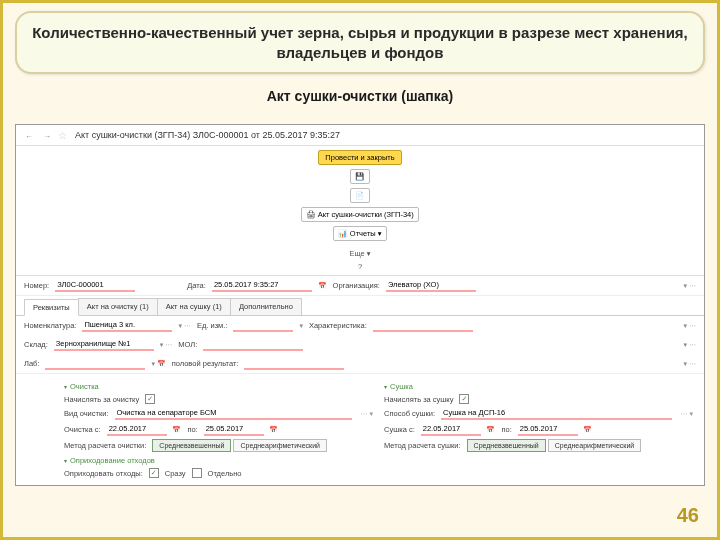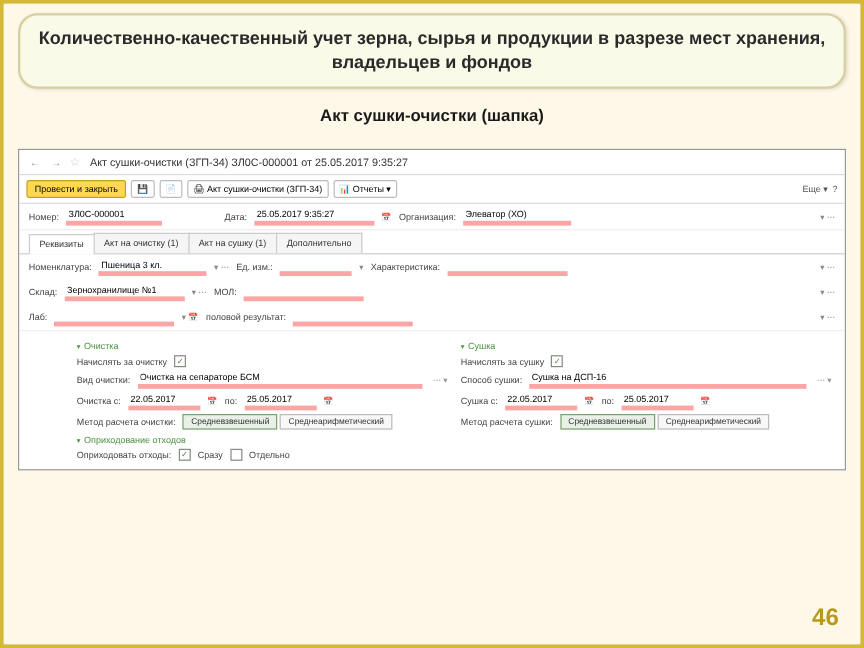--- a/index.html
+++ b/index.html
@@ -6,30 +6,30 @@
 body { font-family: Arial, sans-serif; background: #fdf8e8; width: 720px; height: 540px; overflow: hidden; }
 .slide { width: 720px; height: 540px; border: 3px solid #d4b838; position: relative; padding: 8px 12px; }
 .title-box { background: #fafae8; border: 2px solid #d8d0a0; border-radius: 16px; padding: 10px 14px; margin-bottom: 14px; box-shadow: 1px 1px 3px rgba(0,0,0,0.1); }
 .title-box h1 { font-size: 15px; font-weight: bold; text-align: center; color: #2a2a2a; line-height: 1.3; }
 .subtitle { font-size: 14px; font-weight: bold; text-align: center; margin-bottom: 20px; color: #1a1a1a; }
 .app-window { background: #fff; border: 1px solid #999; font-size: 8px; color: #333; }
 .toolbar-top { display: flex; align-items: center; padding: 3px 6px; border-bottom: 1px solid #ddd; gap: 4px; }
 .nav-arrow { width: 14px; height: 14px; display: inline-flex; align-items: center; justify-content: center; color: #888; cursor: pointer; }
 .star { color: #ccc; font-size: 10px; }
 .win-title { font-size: 9px; color: #333; margin-left: 4px; }
-.toolbar-actions { display: flex; align-items: center; padding: 4px 6px; border-bottom: 1px solid #ddd; gap: 4px; }
+.toolbar-actions { display: flex; align-items: center; padding: 4px 6px; border-bottom: 1px solid #ddd; gap: 4px; flex-direction: column; }
 .btn-yellow { background: #ffd850; border: 1px solid #c0a020; padding: 2px 6px; font-size: 7.5px; border-radius: 2px; cursor: pointer; }
 .btn-small { background: #fff; border: 1px solid #bbb; padding: 2px 4px; font-size: 7.5px; border-radius: 2px; cursor: pointer; display: inline-flex; align-items: center; gap: 2px; }
 .btn-green-icon { color: #4a9040; }
 .spacer { flex: 1; }
 .more-link { color: #555; font-size: 7.5px; cursor: pointer; }
 .form-row { display: flex; align-items: center; padding: 3px 8px; gap: 6px; border-bottom: 1px solid #eee; }
 .form-row.noborder { border-bottom: none; }
 .lbl { font-size: 7.5px; color: #444; white-space: nowrap; text-align: right; }
-.inp { border: none; border-bottom: 4px solid #fca5a5; font-size: 7.5px; padding: 1px 2px; background: #fff; min-width: 0; }
+.inp { border: none; border-bottom: 2px solid #fca5a5; font-size: 7.5px; padding: 1px 2px; background: #fff; min-width: 0; }
 .inp.w60 { width: 60px; }
 .inp.w80 { width: 80px; }
 .inp.w90 { width: 90px; }
 .inp.w100 { width: 100px; }
 .dd { display: inline-flex; align-items: center; color: #888; font-size: 7px; cursor: pointer; }
 .tabs { display: flex; padding: 2px 8px 0 8px; border-bottom: 1px solid #ccc; gap: 0; }
 .tab { padding: 3px 8px; font-size: 7.5px; border: 1px solid #ccc; border-bottom: none; background: #f5f5f5; cursor: pointer; margin-right: -1px; }
 .tab.active { background: #fff; border-bottom: 1px solid #fff; position: relative; top: 1px; }
 .grid2 { display: flex; padding: 4px 8px; gap: 8px; margin-left: 40px; }
 .col { flex: 1; }

